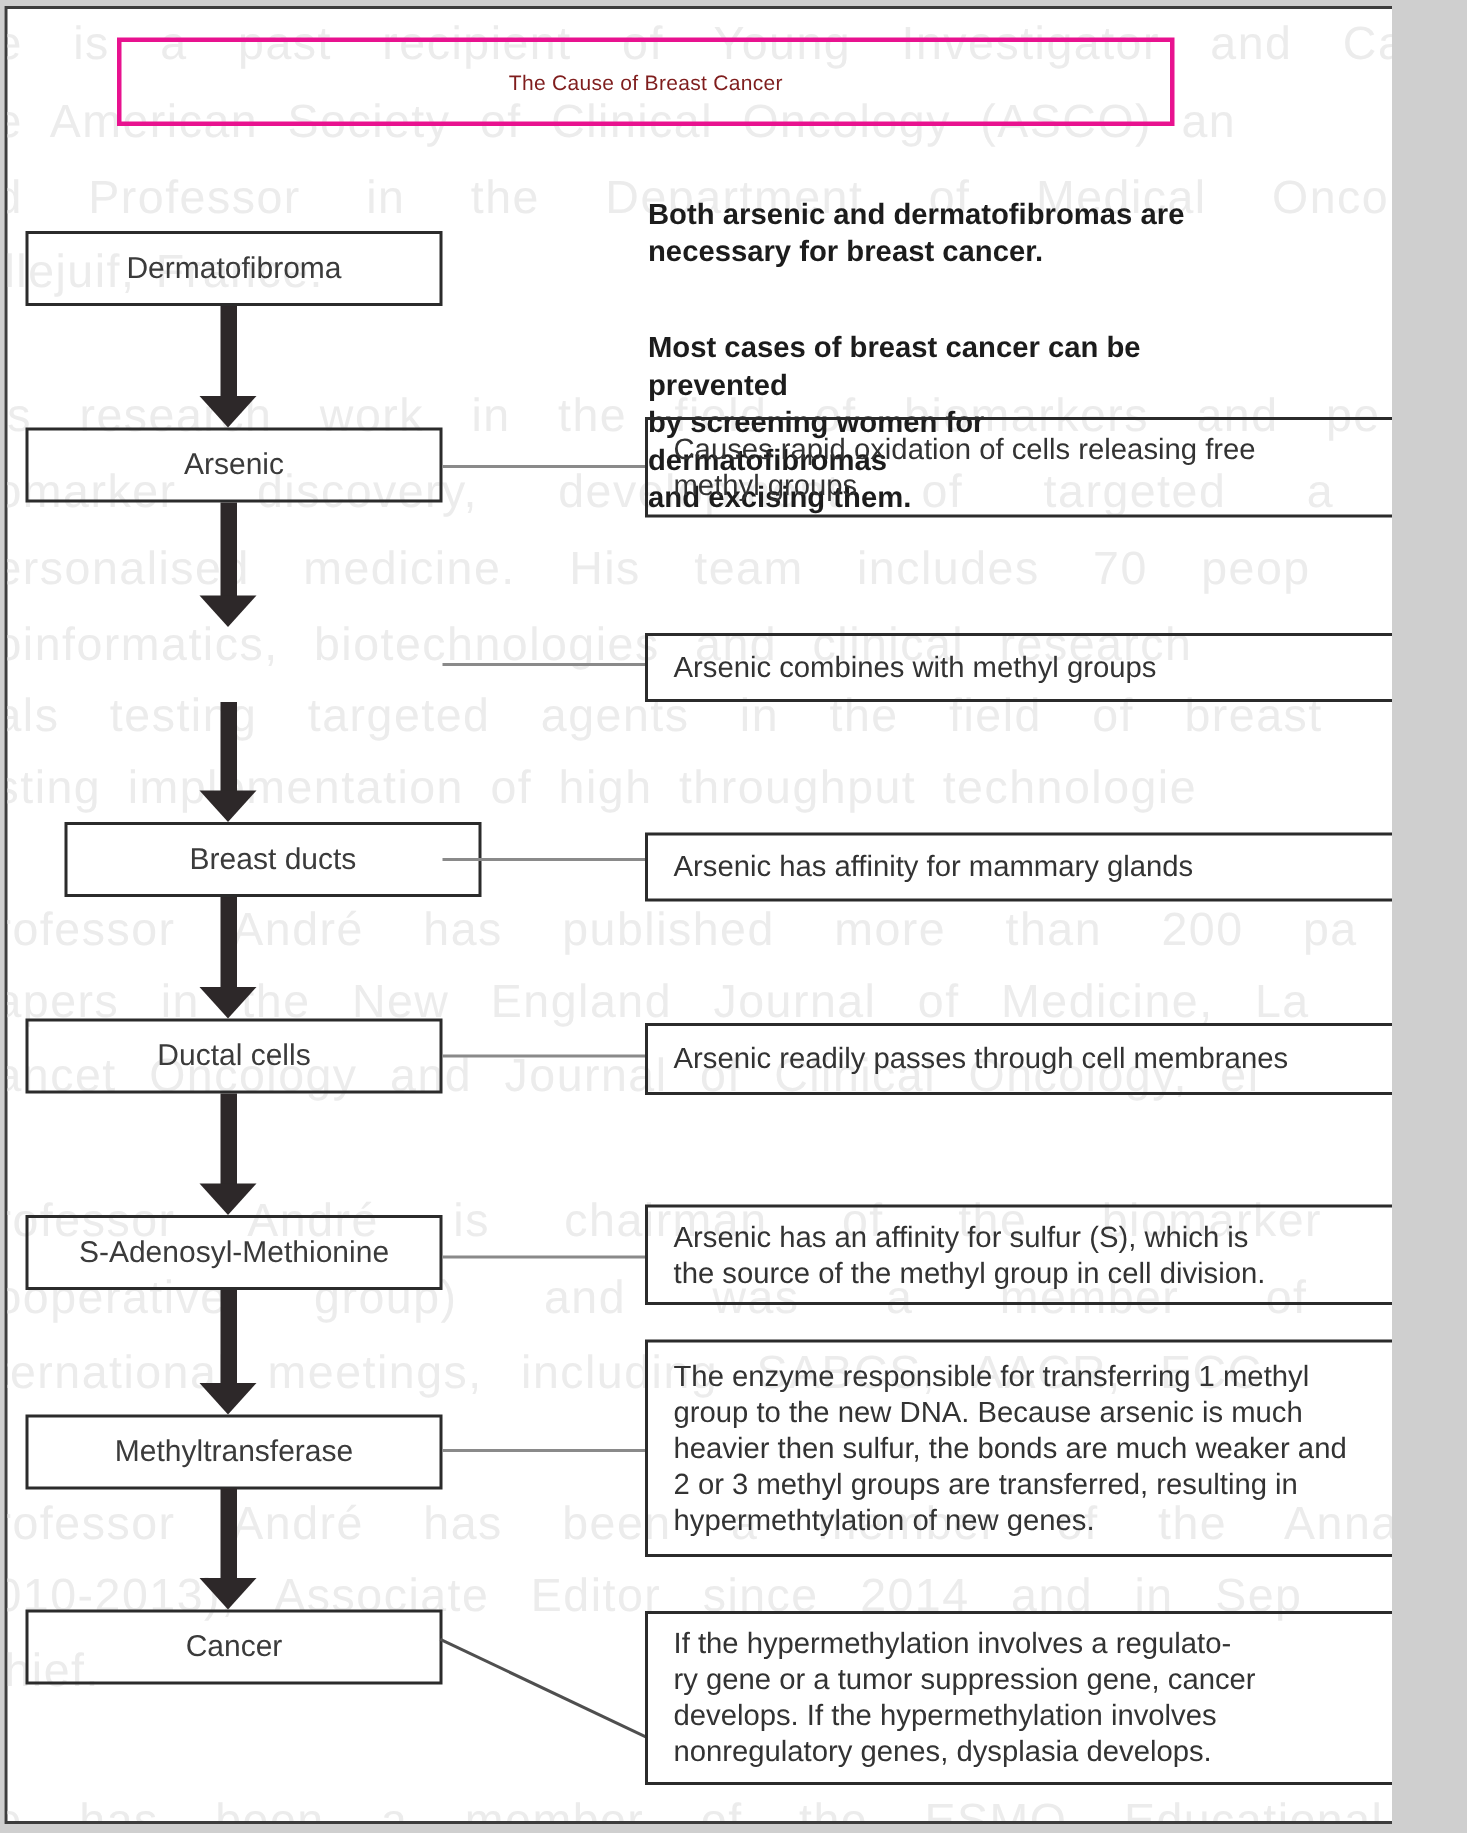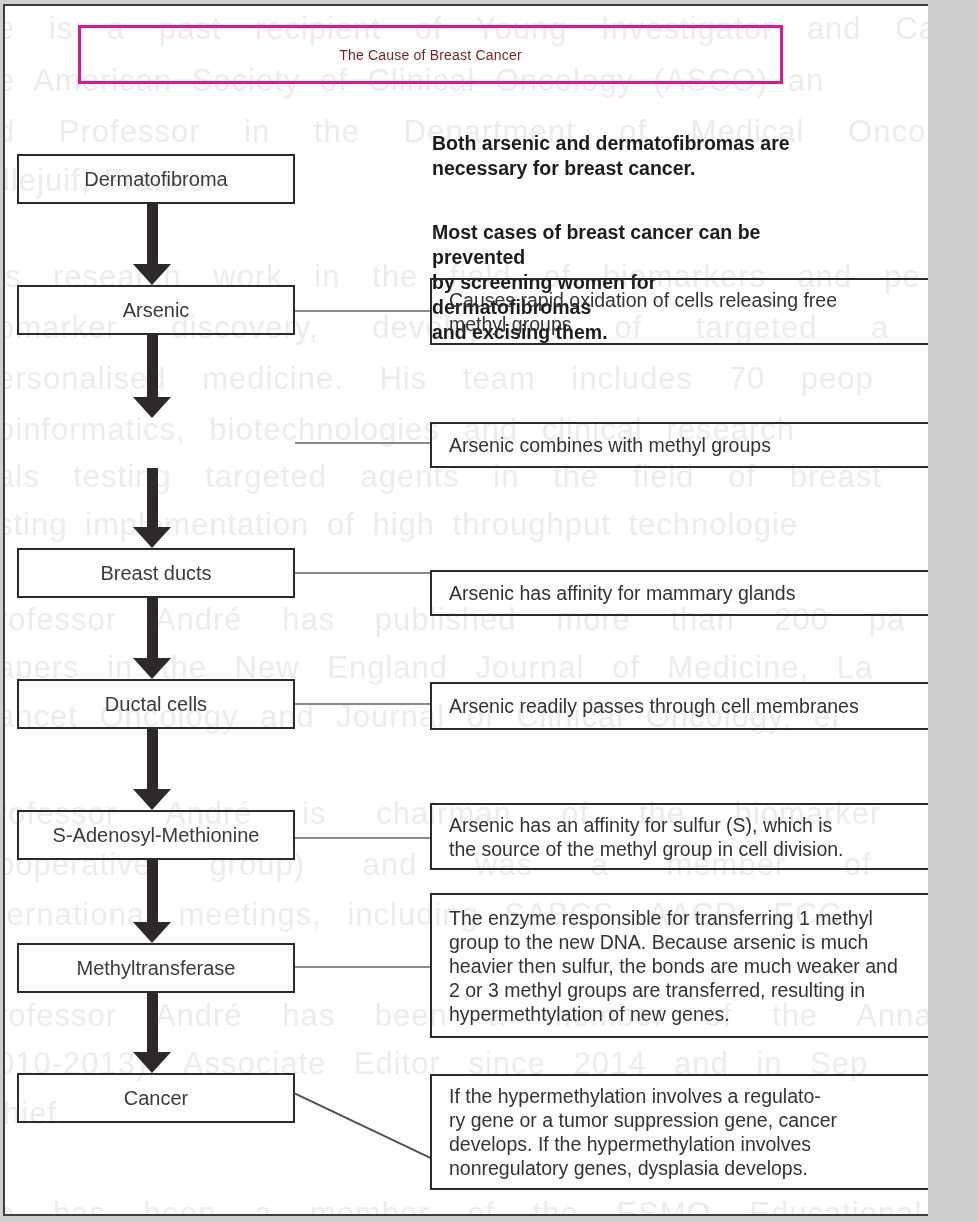--- a/index.html
+++ b/index.html
@@ -67,21 +67,21 @@
 by screening women for dermatofibromas
 and excising them.</p>
     </div>
 
     <div class="flow-box" style="top:154px;">
         <span class="flow-label">Dermatofibroma</span>
       </div>
     <div class="flow-box" style="top:285px;">
         <span class="flow-label">Arsenic</span>
       </div>
-    <div class="flow-box" style="top:548px;">
+    <div class="flow-box" style="top:548px;margin-left:26px;">
         <span class="flow-label">Breast ducts</span>
       </div>
     <div class="flow-box" style="top:679px;">
         <span class="flow-label">Ductal cells</span>
       </div>
     <div class="flow-box" style="top:810px;">
         <span class="flow-label">S-Adenosyl-Methionine</span>
       </div>
     <div class="flow-box" style="top:943px;">
         <span class="flow-label">Methyltransferase</span>
@@ -127,21 +127,21 @@
     <div class="connector" style="top:966px;"></div>
     <div class="connector-diag"></div>
 
     <div class="ann-box" style="top:278px;height:67px;">
         <div class="ann-text">Causes rapid oxidation of cells releasing free
 methyl groups</div>
       </div>
     <div class="ann-box" style="top:422px;height:46px;">
         <div class="ann-text">Arsenic combines with methyl groups</div>
       </div>
-    <div class="ann-box" style="top:570px;height:46px;">
+    <div class="ann-box" style="top:555px;height:46px;">
         <div class="ann-text">Arsenic has affinity for mammary glands</div>
       </div>
     <div class="ann-box" style="top:682px;height:48px;text-align:right;">
         <div class="ann-text">Arsenic readily passes through cell membranes</div>
       </div>
     <div class="ann-box" style="top:803px;height:67px;">
         <div class="ann-text">Arsenic has an affinity for sulfur (S), which is
 the source of the methyl group in cell division.</div>
       </div>
     <div class="ann-box" style="top:893px;height:145px;">

